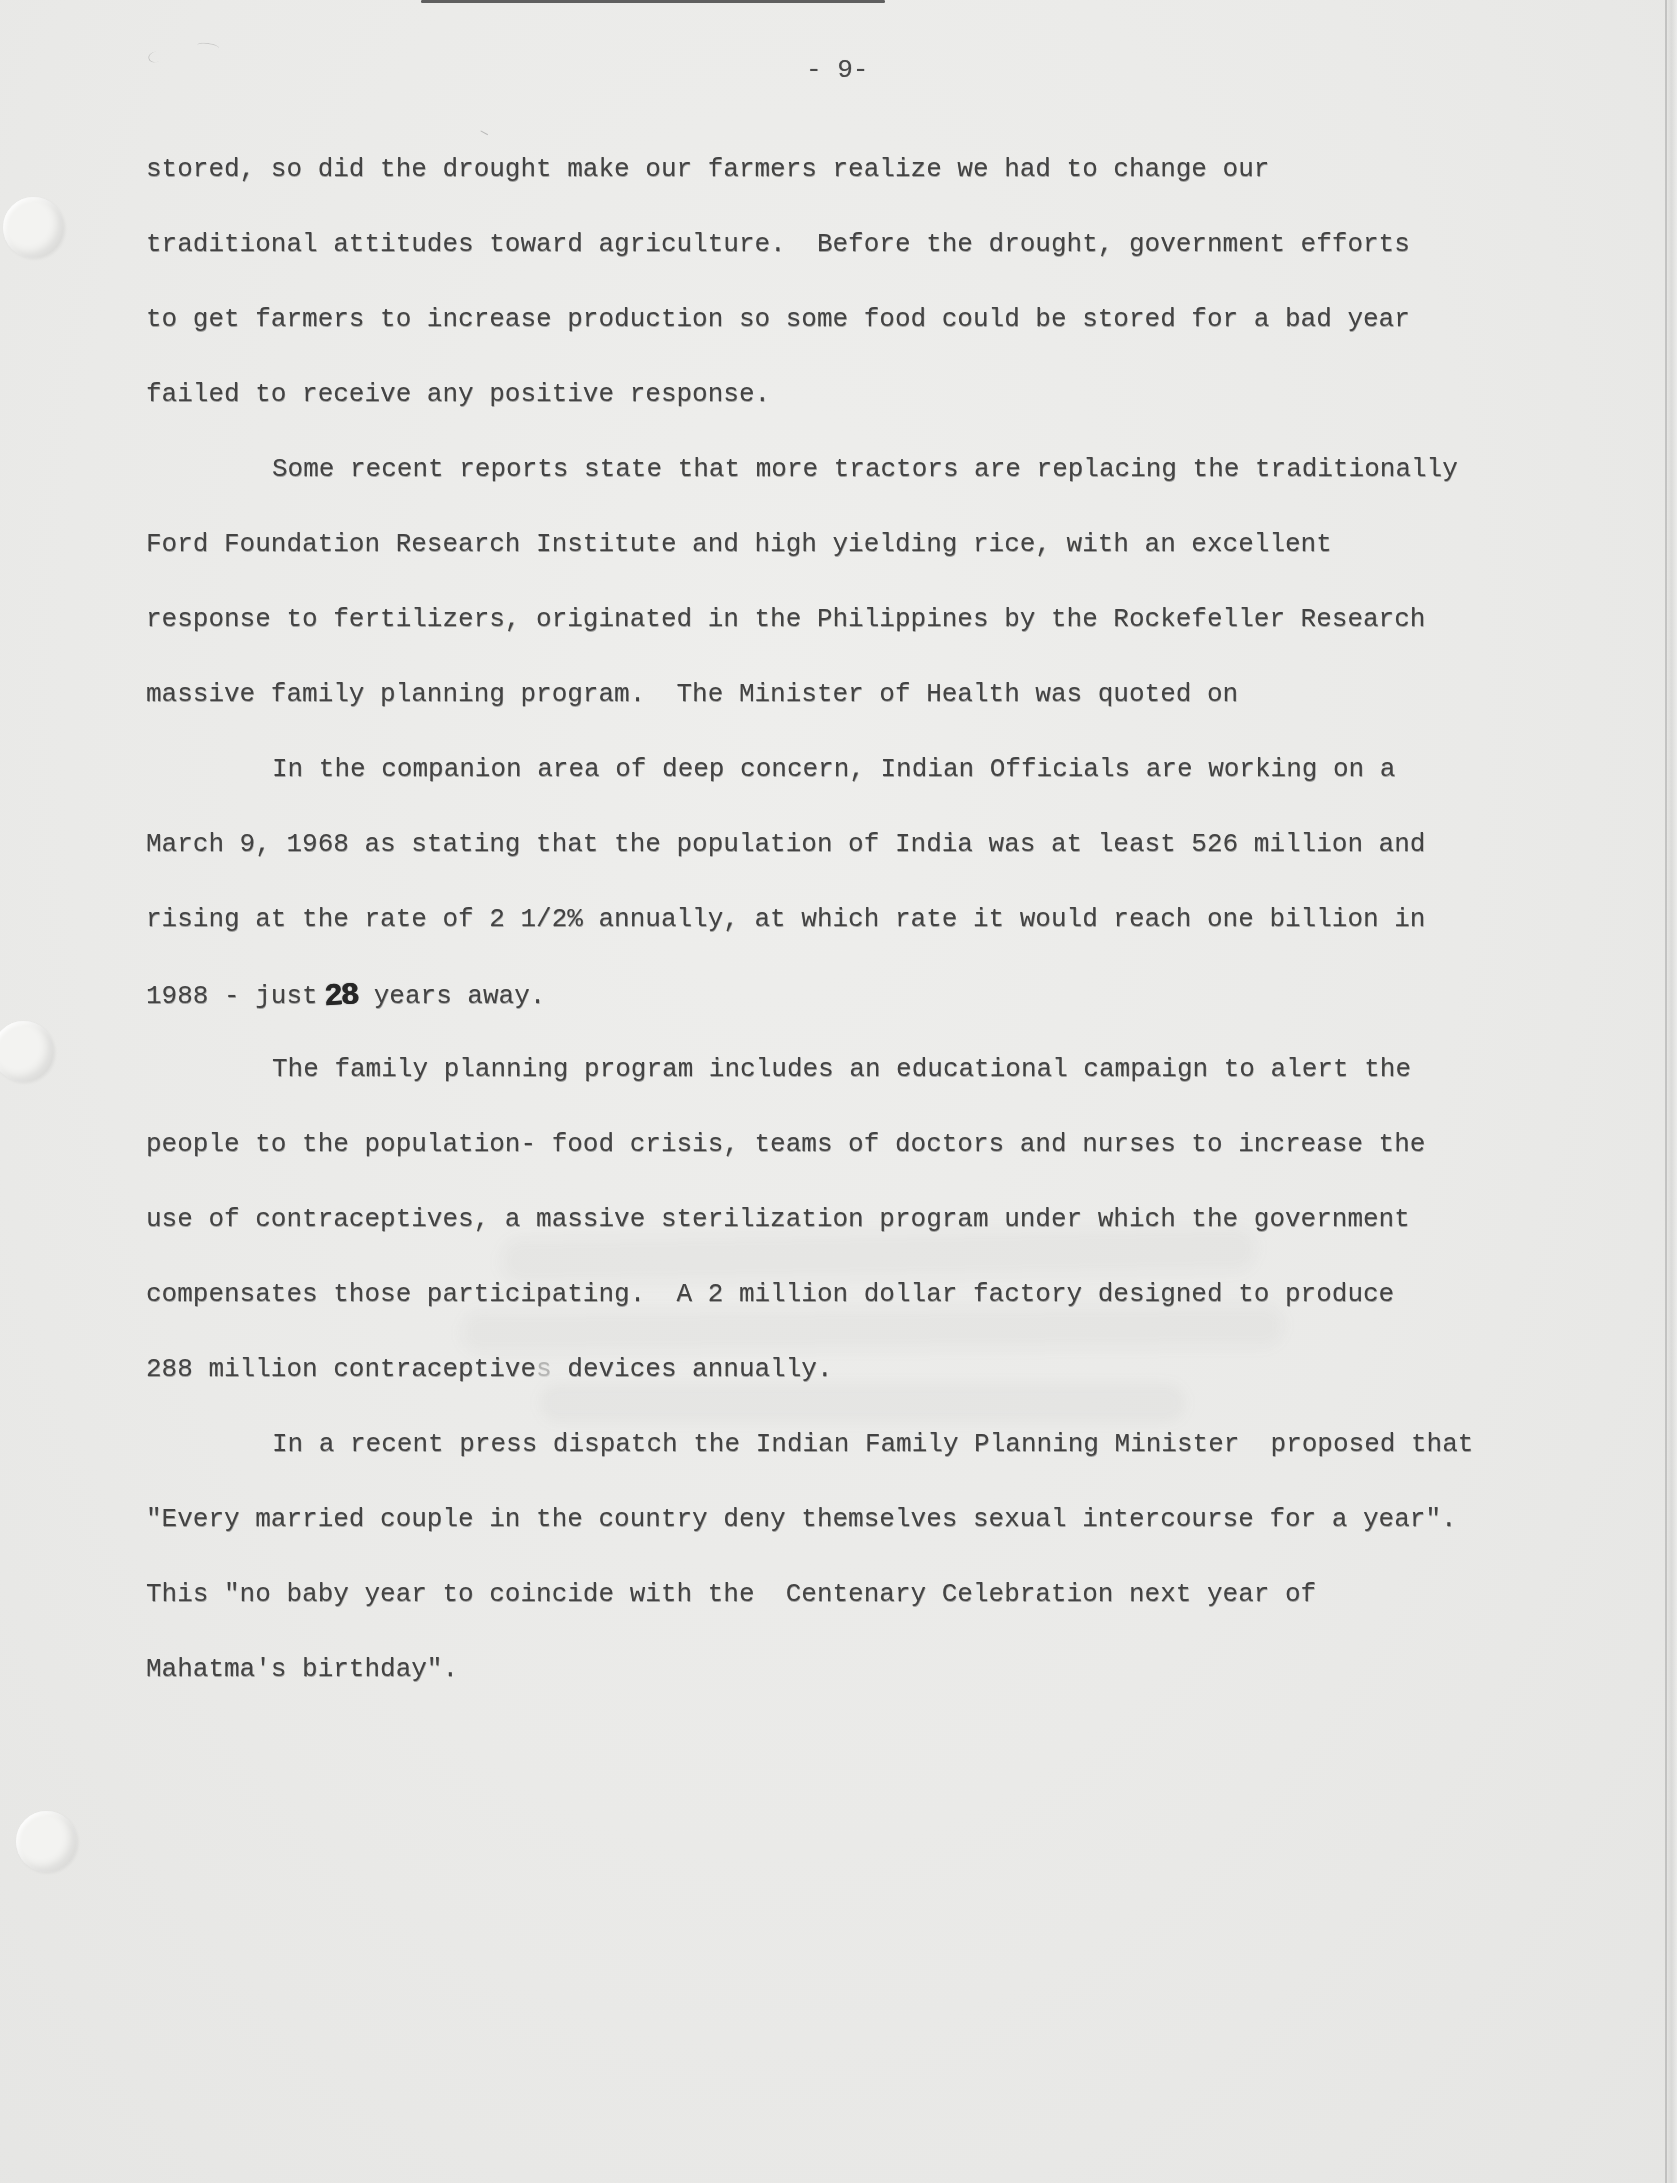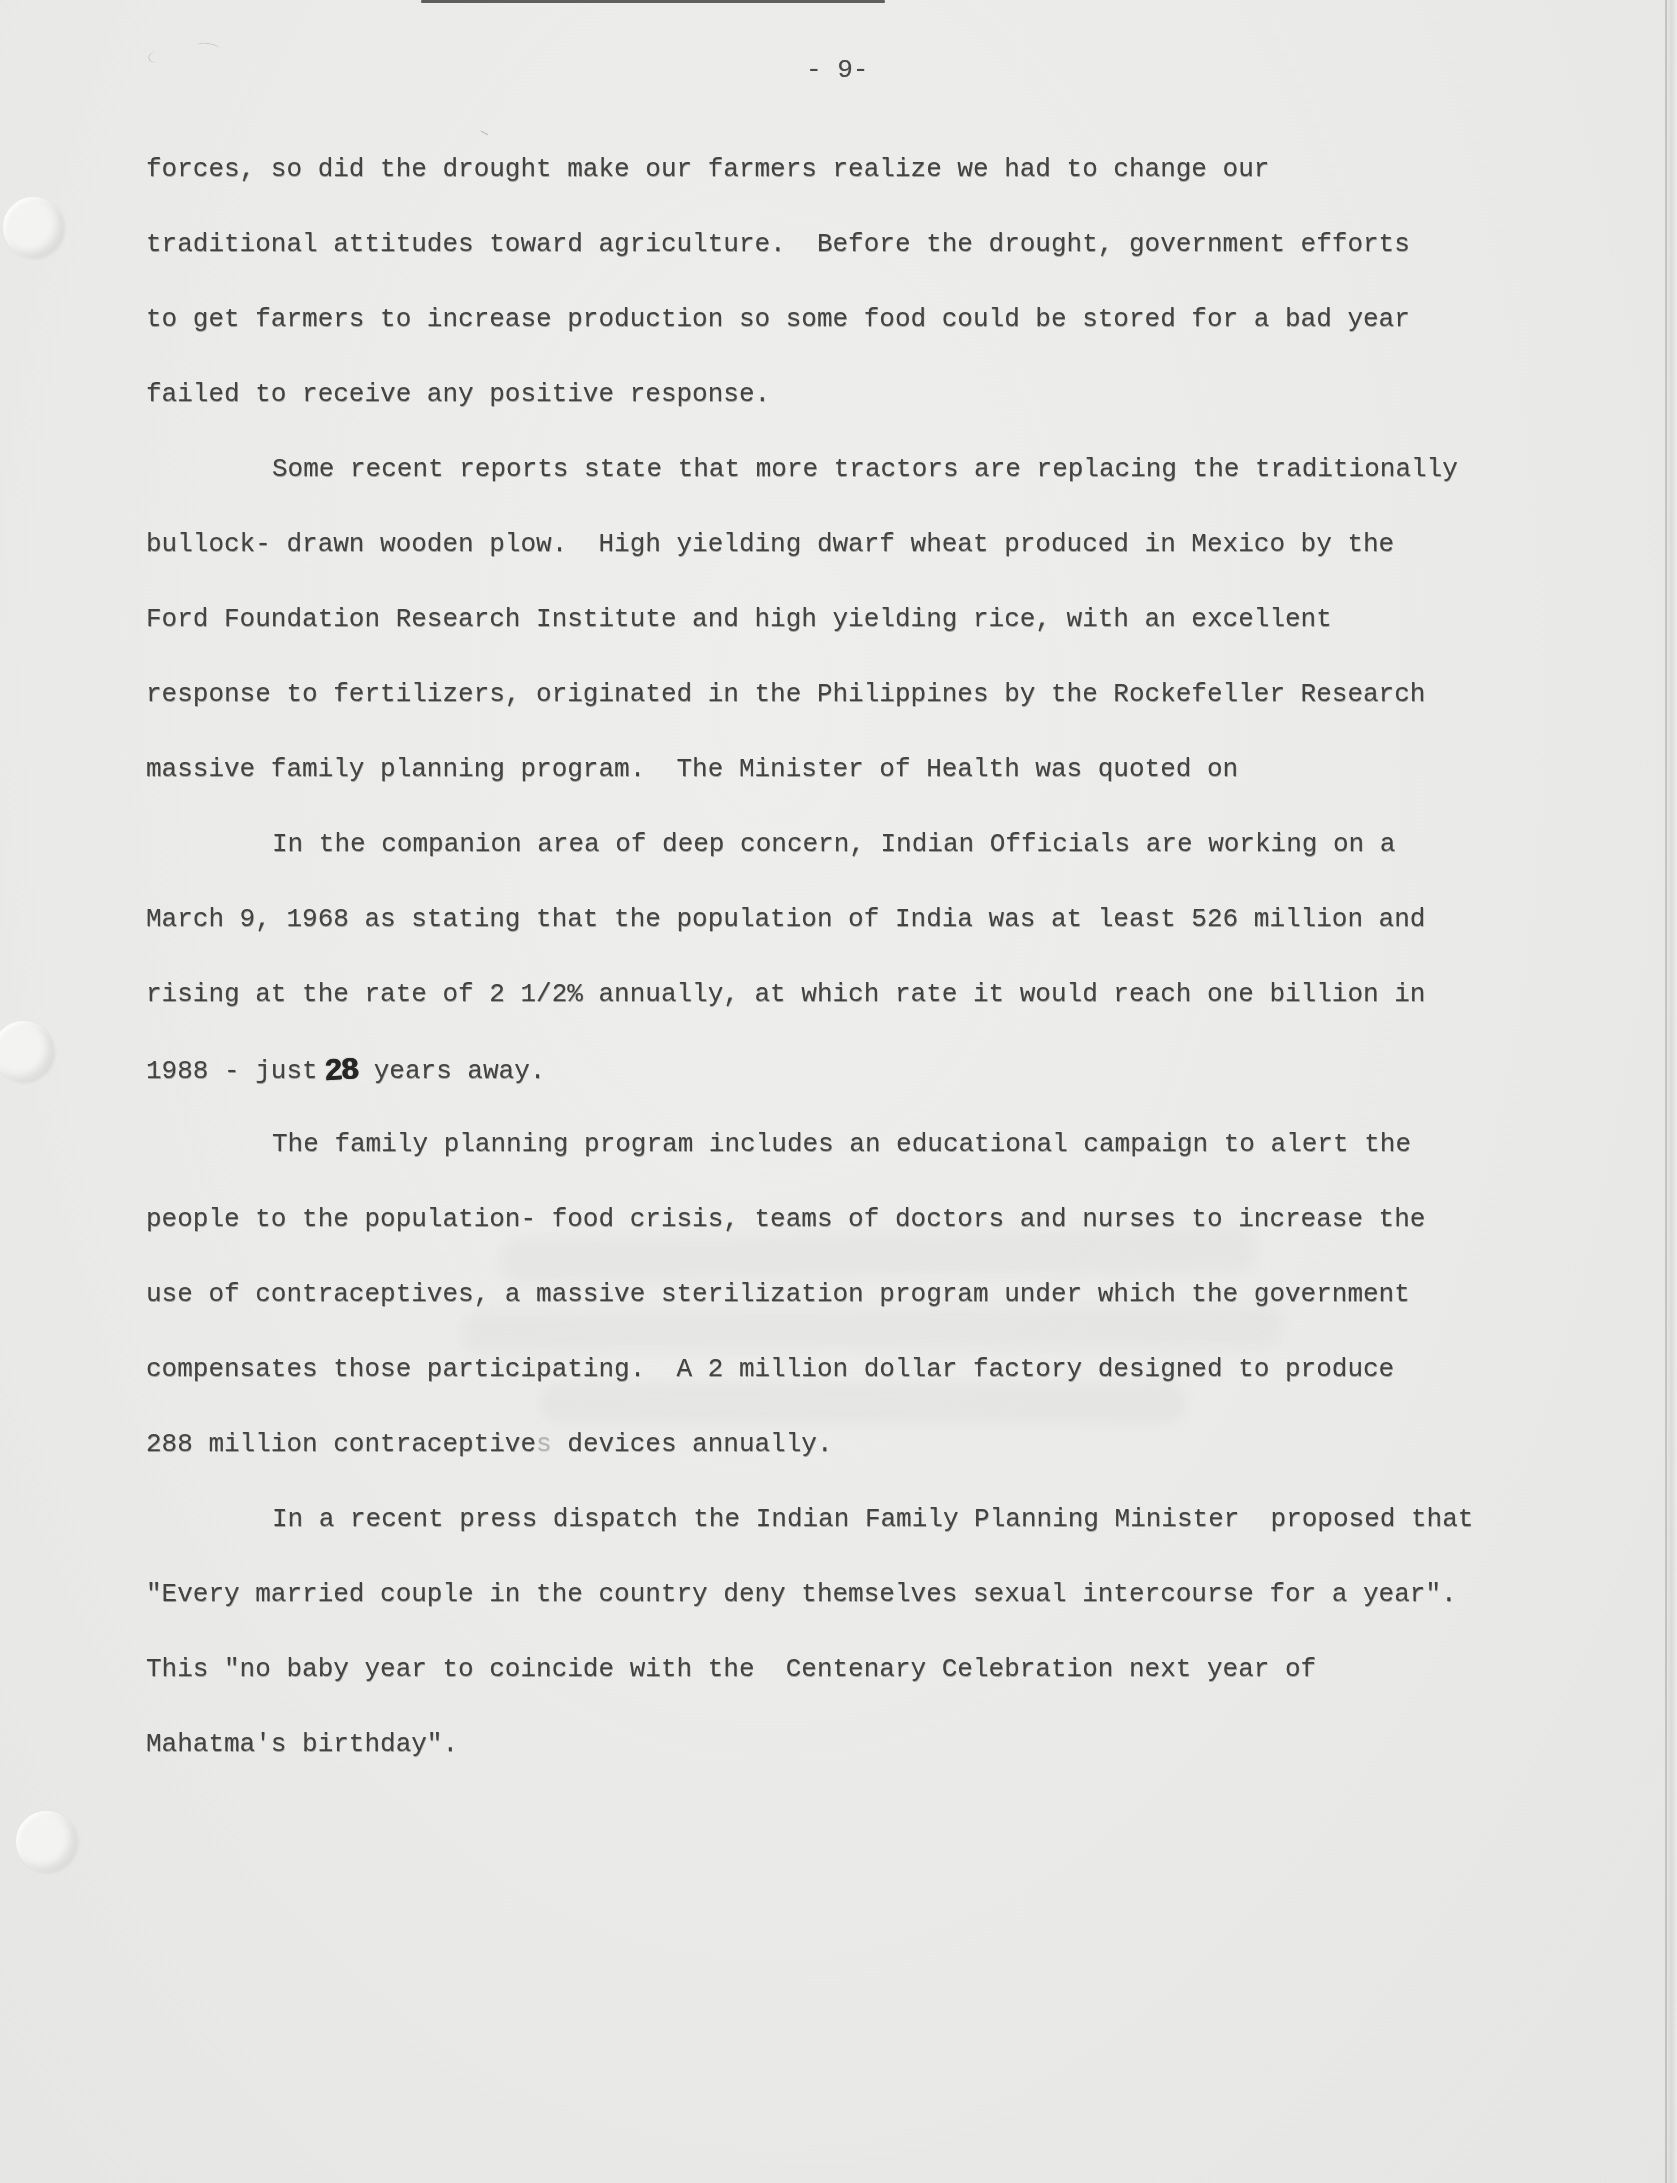--- a/index.html
+++ b/index.html
@@ -87,29 +87,28 @@
   <div class="bleed bleed-3"></div>
   <div class="hole hole-1"></div>
   <div class="hole hole-2"></div>
   <div class="hole hole-3"></div>
 
   <div class="page-number">- 9-</div>
 
   <main class="body-text">
 
     <section>
-      <div class="line">forces, so did the drought make our farmers realize we had to change our</div>
+      <div class="line">stored, so did the drought make our farmers realize we had to change our</div>
       <div class="line">traditional attitudes toward agriculture.  Before the drought, government efforts</div>
       <div class="line">to get farmers to increase production so some food could be stored for a bad year</div>
       <div class="line">failed to receive any positive response.</div>
     </section>
 
     <section>
       <div class="line indent">Some recent reports state that more tractors are replacing the traditionally</div>
-      <div class="line">bullock- drawn wooden plow.  High yielding dwarf wheat produced in Mexico by the</div>
       <div class="line">Ford Foundation Research Institute and high yielding rice, with an excellent</div>
       <div class="line">response to fertilizers, originated in the Philippines by the Rockefeller Research</div>
     </section>
 
     <section>
       <div class="line">massive family planning program.  The Minister of Health was quoted on</div>
       <div class="line indent">In the companion area of deep concern, Indian Officials are working on a</div>
       <div class="line">March 9, 1968 as stating that the population of India was at least 526 million and</div>
       <div class="line">rising at the rate of 2 1/2% annually, at which rate it would reach one billion in</div>
       <div class="line"><span>1988 - just</span><span class="overwrite">28</span><span> years away.</span></div>

